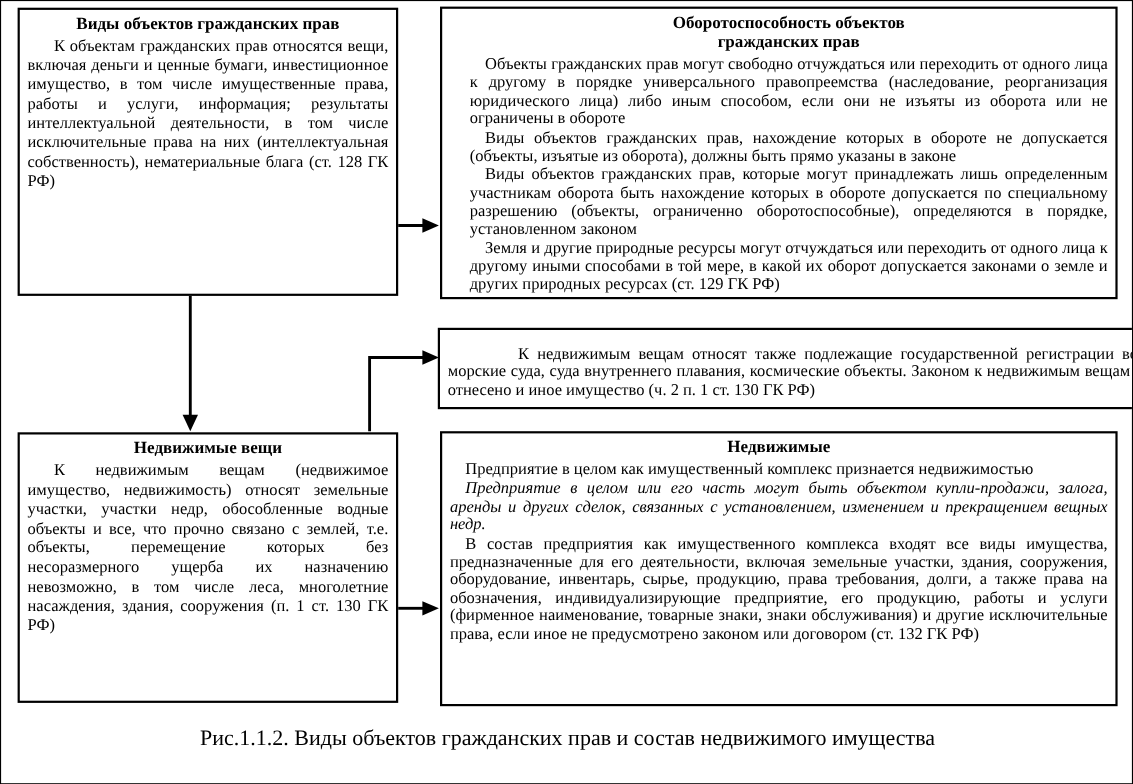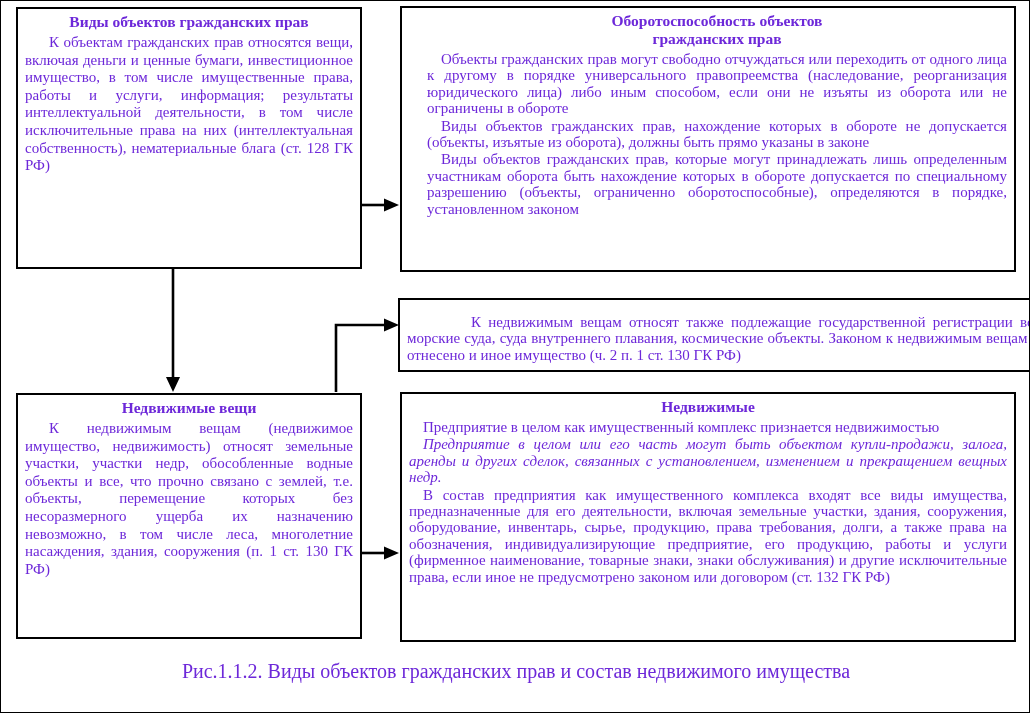--- a/index.html
+++ b/index.html
@@ -1,21 +1,21 @@
 <!DOCTYPE html>
 <html><head>
 <meta charset="utf-8">
 <style>
   html,body{margin:0;padding:0;background:#e8e8e8;}
   .page{
     position:relative;
     width:1030px;height:713px;
     background:#ffffff;
     font-family:"Liberation Serif","DejaVu Serif",serif;
-    color:#6d28d9;
+    color:#000000;
     overflow:hidden;
     box-sizing:border-box;
     border:1px solid #000;
   }
   .box{
     position:absolute;
     border:2px solid #000;
     box-sizing:border-box;
     background:#fff;
     padding:2px 6px 2px 6px;
@@ -54,20 +54,21 @@
   <div class="box left-col" style="left:15px;top:6px;width:346px;height:262px;">
     <div class="box-title">Виды объектов гражданских прав</div>
     <p class="p">К объектам гражданских прав относятся вещи, включая деньги и ценные бумаги, инвестиционное имущество, в том числе имущественные права, работы и услуги, информация; результаты интеллектуальной деятельности, в том числе исключительные права на них (интеллектуальная собственность), нематериальные блага (ст. 128 ГК РФ)</p>
   </div>
 
   <div class="box right-col" style="left:399px;top:5px;width:616px;height:266px;padding-left:24px;">
     <div class="box-title title-narrow">Оборотоспособность объектов гражданских прав</div>
     <p class="p">Объекты гражданских прав могут свободно отчуждаться или переходить от одного лица к другому в порядке универсального правопреемства (наследование, реорганизация юридического лица) либо иным способом, если они не изъяты из оборота или не ограничены в обороте</p>
     <p class="p">Виды объектов гражданских прав, нахождение которых в обороте не допускается (объекты, изъятые из оборота), должны быть прямо указаны в законе</p>
     <p class="p">Виды объектов гражданских прав, которые могут принадлежать лишь определенным участникам оборота быть нахождение которых в обороте допускается по специальному разрешению (объекты, ограниченно оборотоспособные), определяются в порядке, установленном законом</p>
+    <p class="p">Земля и другие природные ресурсы могут отчуждаться или переходить от одного лица к другому иными способами в той мере, в какой их оборот допускается законами о земле и других природных ресурсах (ст. 129 ГК РФ)</p>
   </div>
 
   <div class="box right-col" style="left:397px;top:297px;width:718px;height:74px;padding-top:13px;">
     <p class="p big-indent">К недвижимым вещам относят также подлежащие государственной регистрации воздушные и морские суда, суда внутреннего плавания, космические объекты. Законом к недвижимым вещам может быть отнесено и иное имущество (ч. 2 п. 1 ст. 130 ГК РФ)</p>
   </div>
 
   <div class="box left-col" style="left:15px;top:392px;width:346px;height:246px;">
     <div class="box-title">Недвижимые вещи</div>
     <p class="p">К недвижимым вещам (недвижимое имущество, недвижимость) относят земельные участки, участки недр, обособленные водные объекты и все, что прочно связано с землей, т.е. объекты, перемещение которых без несоразмерного ущерба их назначению невозможно, в том числе леса, многолетние насаждения, здания, сооружения (п. 1 ст. 130 ГК РФ)</p>
   </div>

